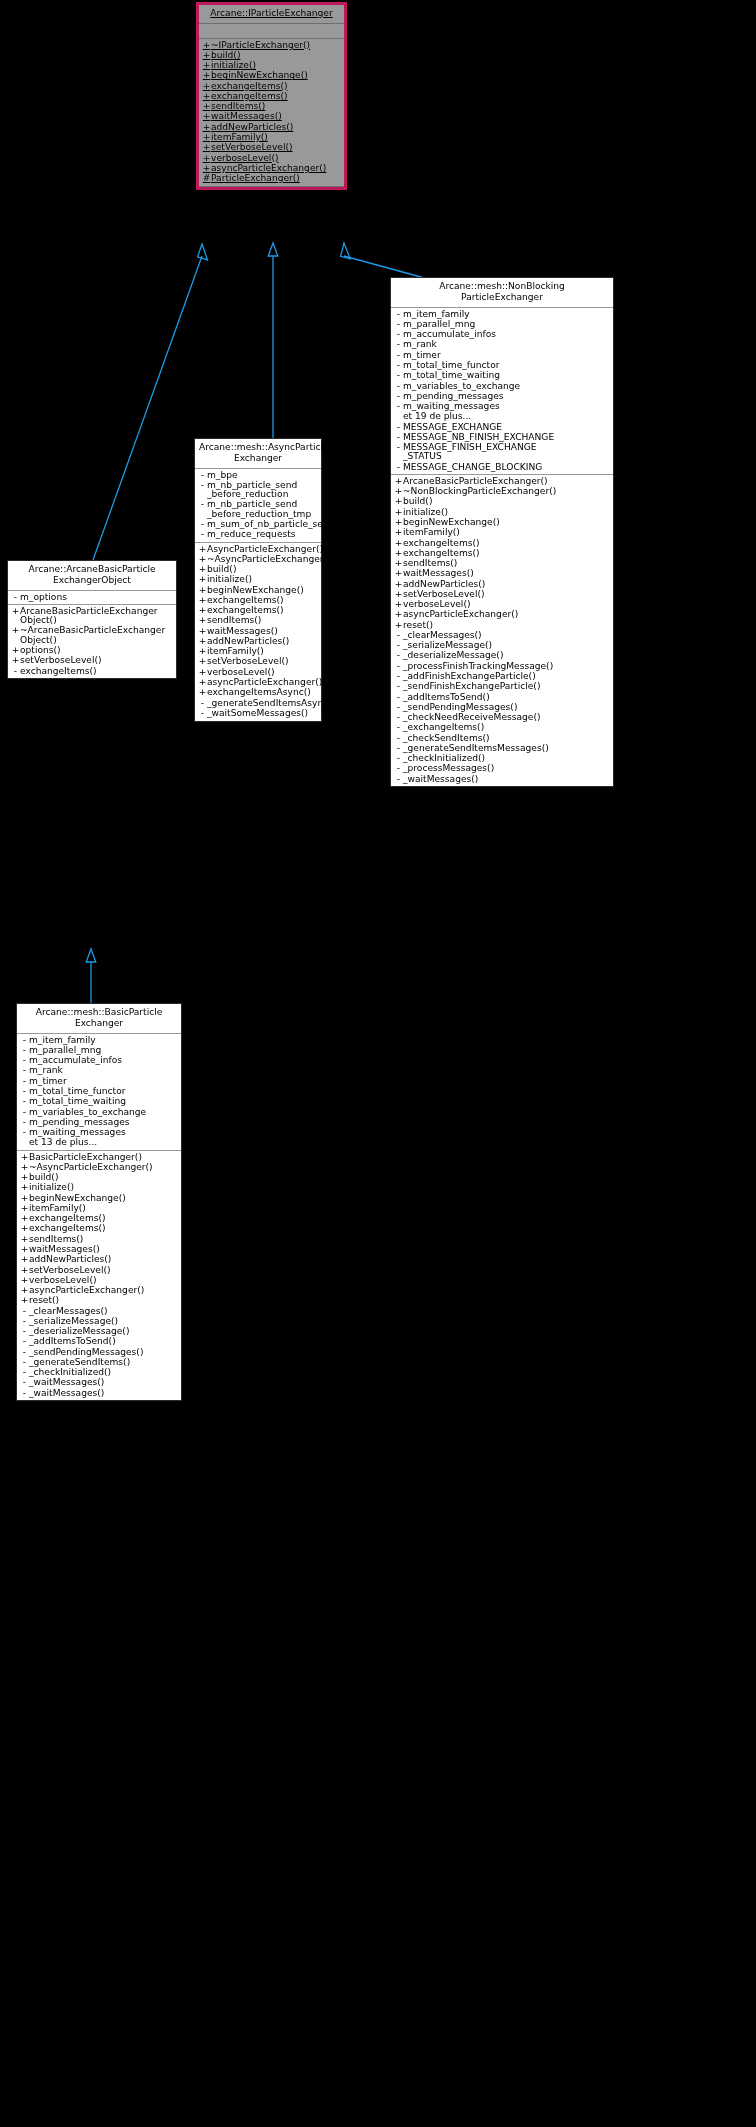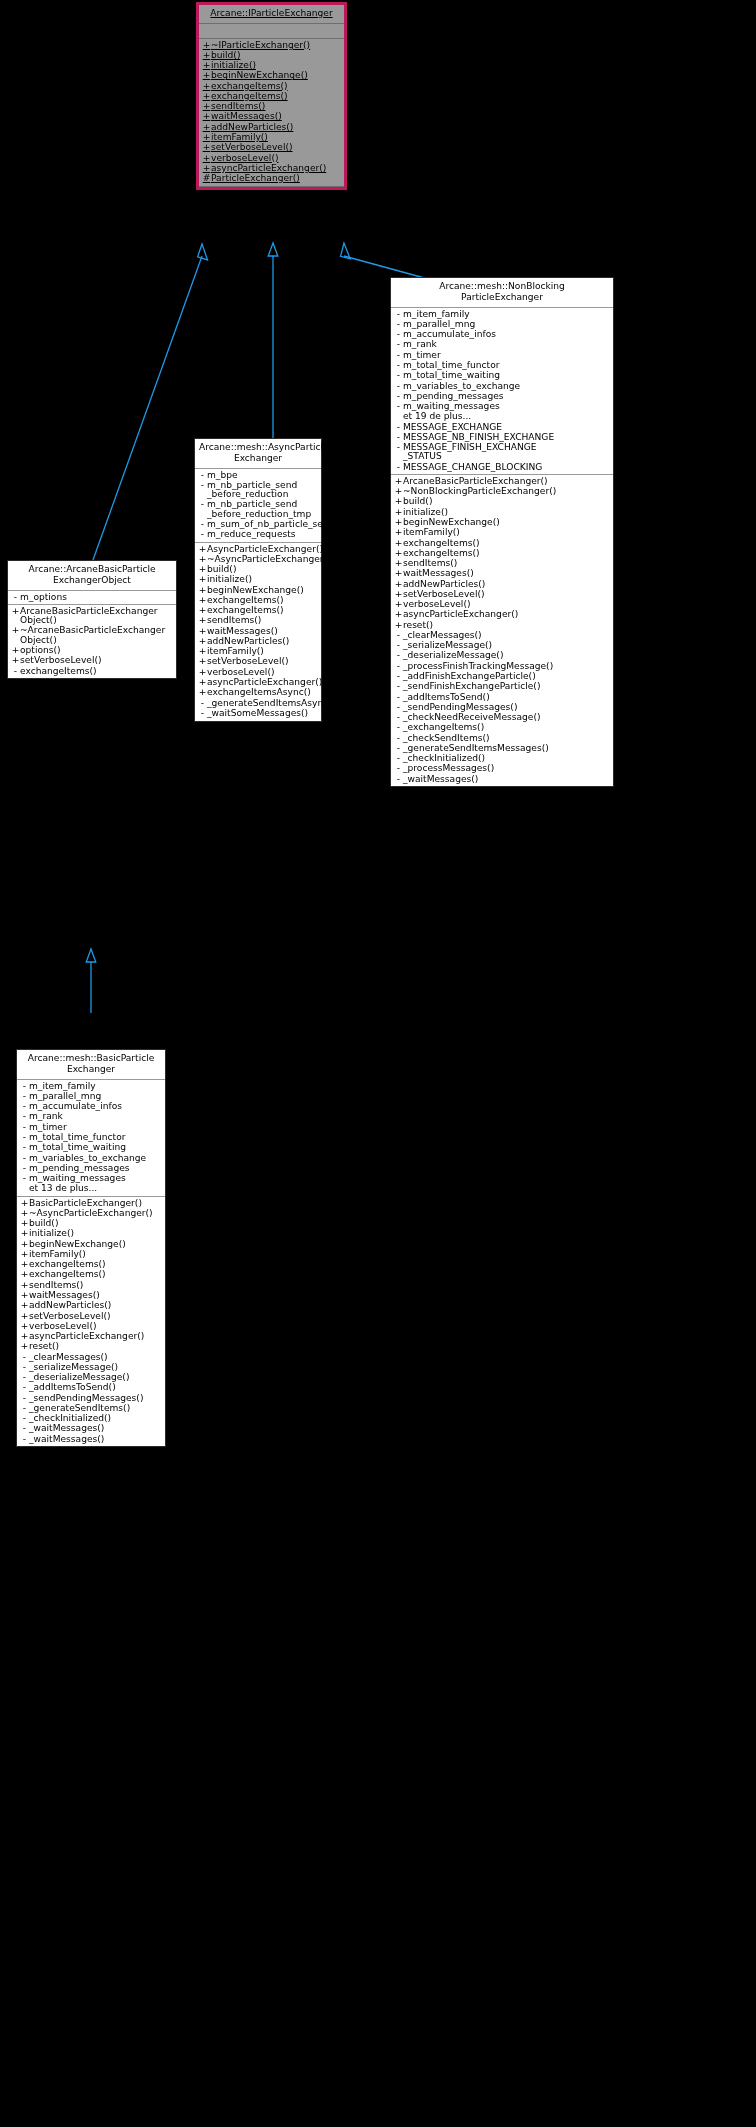--- a/index.html
+++ b/index.html
@@ -231,21 +231,21 @@
         <div class="row"><span class="vis">+</span><span class="mname">ArcaneBasicParticleExchanger
 Object()</span></div>
         <div class="row"><span class="vis">+</span><span class="mname">~ArcaneBasicParticleExchanger
 Object()</span></div>
         <div class="row"><span class="vis">+</span><span class="mname">options()</span></div>
         <div class="row"><span class="vis">+</span><span class="mname">setVerboseLevel()</span></div>
         <div class="row"><span class="vis">-</span><span class="mname">exchangeItems()</span></div>
       </div>
   </div>
 
-  <div class="uml-class" id="node-basicparticleexchanger" style="left:16px; top:1049px; width:150px;">
+  <div class="uml-class" id="node-basicparticleexchanger" style="left:16px; top:1003px; width:166px;">
     <div class="cls-title">Arcane::mesh::BasicParticle
 Exchanger</div>
     <div class="cls-section">
         <div class="row"><span class="vis">-</span><span class="mname">m_item_family</span></div>
         <div class="row"><span class="vis">-</span><span class="mname">m_parallel_mng</span></div>
         <div class="row"><span class="vis">-</span><span class="mname">m_accumulate_infos</span></div>
         <div class="row"><span class="vis">-</span><span class="mname">m_rank</span></div>
         <div class="row"><span class="vis">-</span><span class="mname">m_timer</span></div>
         <div class="row"><span class="vis">-</span><span class="mname">m_total_time_functor</span></div>
         <div class="row"><span class="vis">-</span><span class="mname">m_total_time_waiting</span></div>

